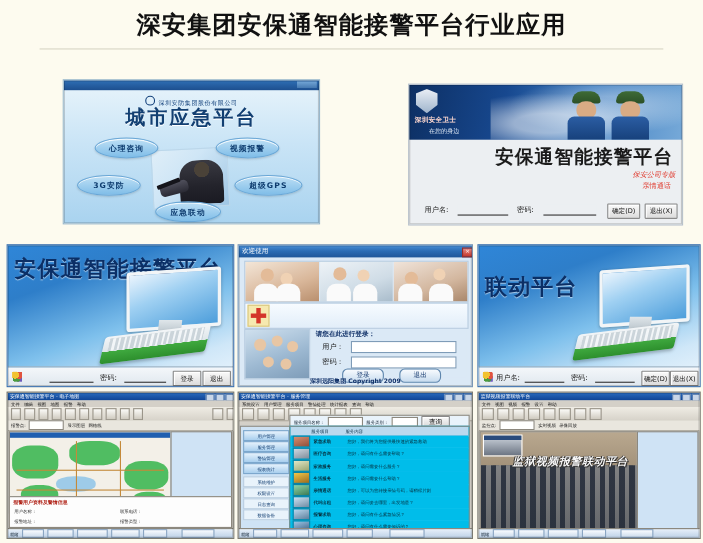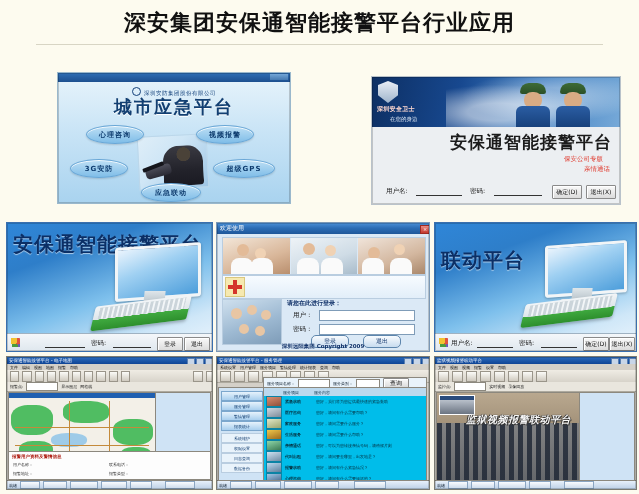--- a/index.html
+++ b/index.html
@@ -128,21 +128,21 @@
   .guard .face{position:absolute;left:8px;top:9px;width:18px;height:16px;
     background:#d9ab84;border-radius:45%;}
   .guard .body{position:absolute;left:0;top:23px;width:34px;height:21px;
     background:linear-gradient(180deg,#2b5da3,#17417c);border-radius:6px 6px 0 0;}
   #g1{left:0;}
   #g2{left:40px;}
   #p-abt .sysname{
     position:absolute;right:8px;top:54px;
     font-size:17px;font-weight:bold;color:#1b1b1b;letter-spacing:1px;
   }
-  #p-abt .red1{position:absolute;right:17px;top:78px;font-size:6.5px;color:#e03b2f;}
+  #p-abt .red1{position:absolute;right:6px;top:78px;font-size:6.5px;color:#e03b2f;font-style:italic;}
   #p-abt .red2{position:absolute;right:10px;top:88px;font-size:6.5px;color:#e03b2f;}
   #p-abt .loginrow{
     position:absolute;left:0;bottom:4px;width:100%;height:16px;
   }
   .lbl{position:absolute;font-size:6.5px;color:#1a1a1a;}
   .fieldline{position:absolute;height:9px;border-bottom:1px solid #333;background:#eceff2;}
   .winbtn{
     position:absolute;height:12px;
     background:linear-gradient(180deg,#fafafa,#dcdcdc);
     border:1px solid #8a8a8a;border-radius:1px;

